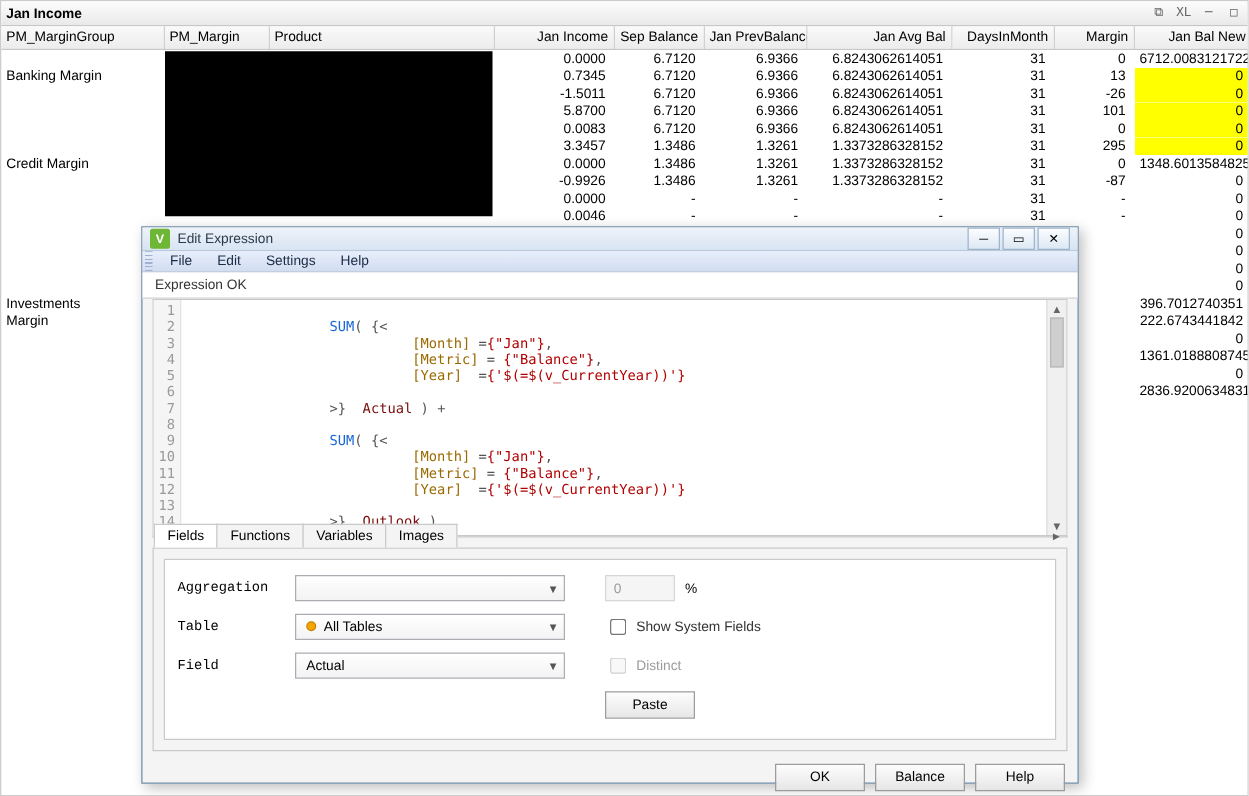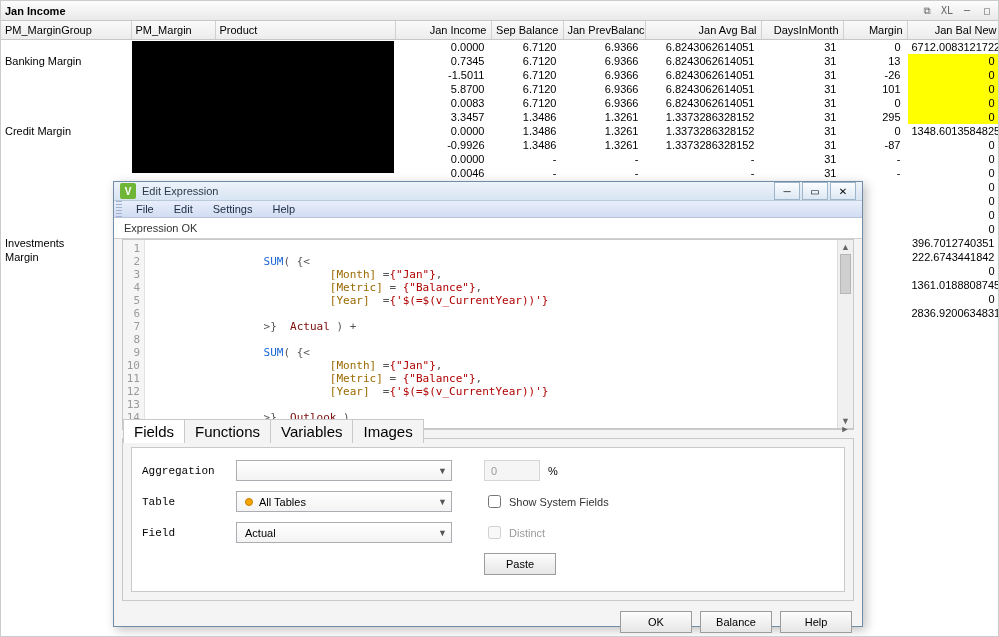--- a/index.html
+++ b/index.html
@@ -43,21 +43,21 @@
   .vscroll { width:16px; background:#f0f0f0; border-left:1px solid #ddd; position:relative;}
   .vscroll .thumb{ position:absolute; top:14px; left:2px; right:2px; height:40px; background:#cfcfcf; border:1px solid #b7b7b7;}
   .vscroll .arr{ position:absolute; left:0; right:0; height:14px; display:flex; align-items:center; justify-content:center; color:#666; font-size:9px;}
   .vscroll .up{top:0;} .vscroll .dn{bottom:0;}
   .hscroll { height:16px; background:#f0f0f0; border:1px solid #c9c9c9; border-top:none; margin:0 8px; position:relative;}
   .hscroll .arr{position:absolute; top:0; bottom:0; width:16px; display:flex; align-items:center; justify-content:center; color:#666; font-size:9px;}
   .hscroll .lft{left:0;} .hscroll .rgt{right:0;}
 
   .panel { margin:8px 8px 0 8px; border:1px solid #c9c9c9; background:#f4f4f4; padding:8px; position:relative;}
   .tabs { position:absolute; top:-20px; left:0; display:flex; }
-  .tab { border:1px solid #c9c9c9; border-bottom:none; padding:3px 10px; background:#f4f4f4; margin-right:-1px; font-size:15px;}
+  .tab { border:1px solid #c9c9c9; border-bottom:none; padding:3px 10px; background:#f4f4f4; margin-right:-1px; font-size:11px;}
   .tab.active { background:#fff; }
   .panel-inner { background:#fff; border:1px solid #c9c9c9; padding:12px 10px 16px 10px; margin-top:0;}
   .frow { display:flex; align-items:center; margin-bottom:10px; gap:8px;}
   .flabel { width:86px;font-family:Liberation Mono, monospace; }
   .select { flex:0 0 216px; height:21px; border:1px solid #abadb3; background:linear-gradient(#fff,#f3f3f3); display:flex; align-items:center; justify-content:space-between; padding:0 4px 0 8px;}
   .select .caret { font-size:9px; color:#555; }
   .dot { width:8px; height:8px; border-radius:50%; background:#f6a500; display:inline-block; margin-right:6px; border:1px solid #c57f00;}
   .numbox { width:56px; height:21px; border:1px solid #d6d6d6; background:#f5f5f5; color:#9a9a9a; display:flex; align-items:center; padding:0 6px;}
   .chk { display:flex; align-items:center; gap:5px; color:#333;}
   .chk input { width:13px; height:13px; }

